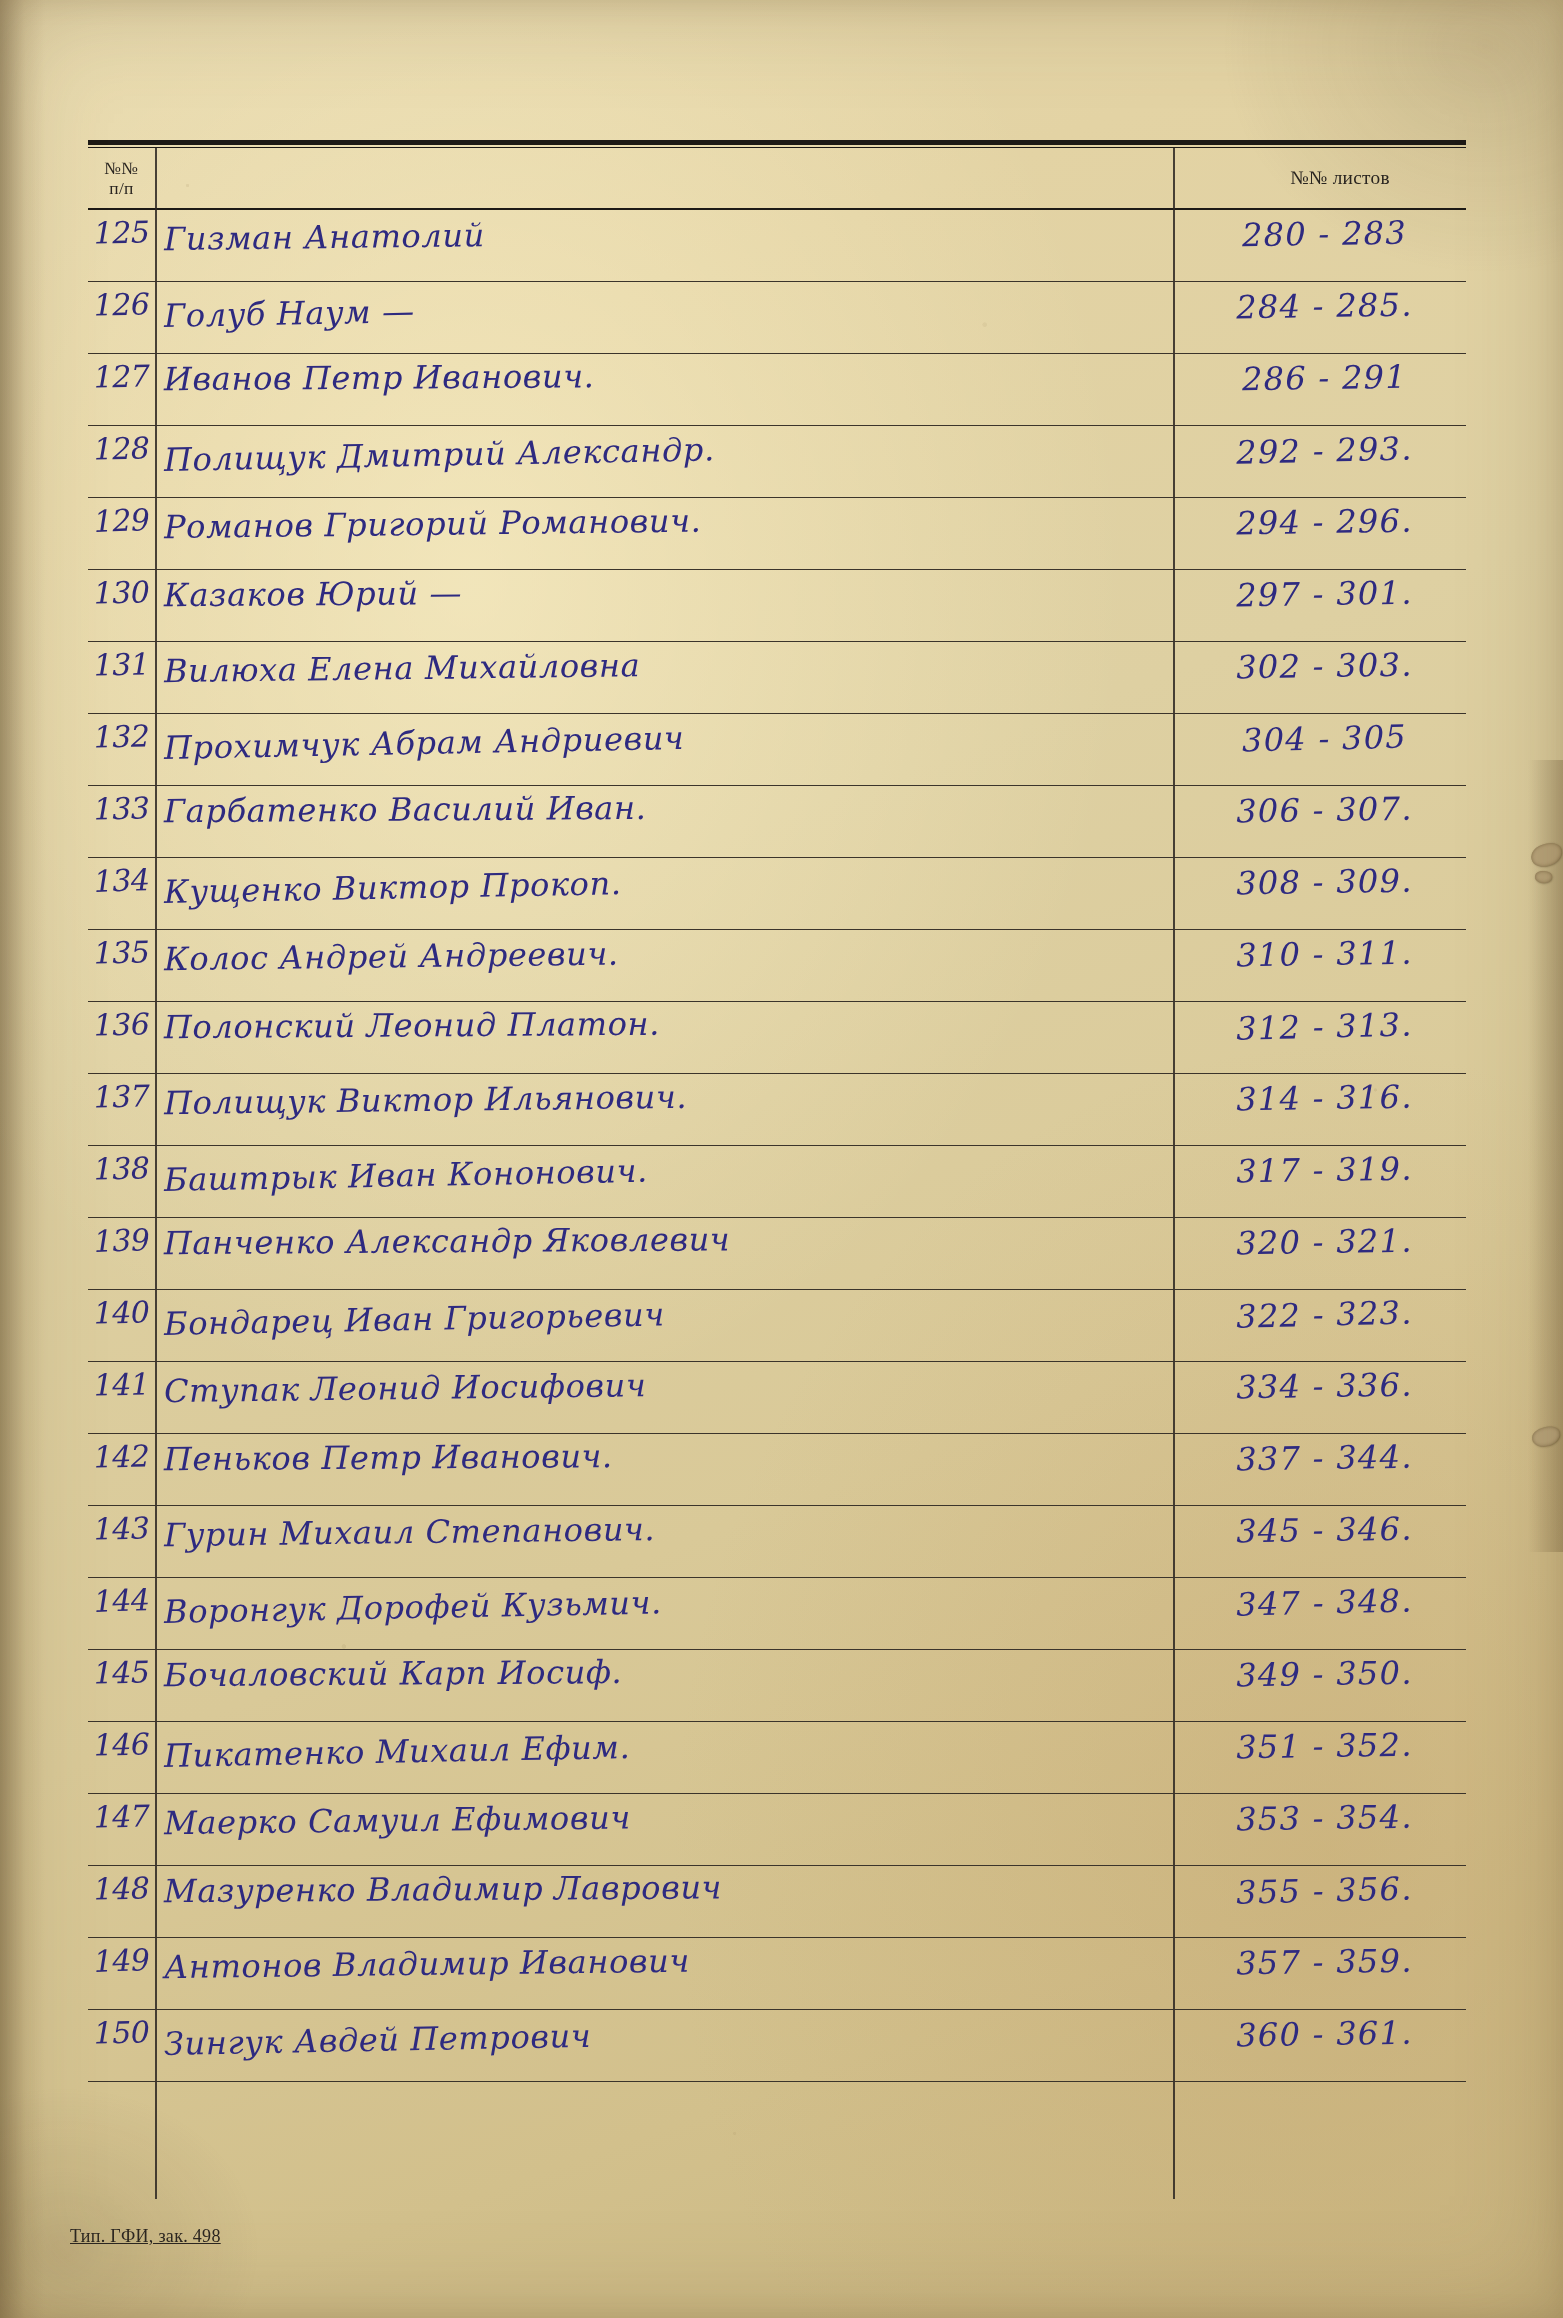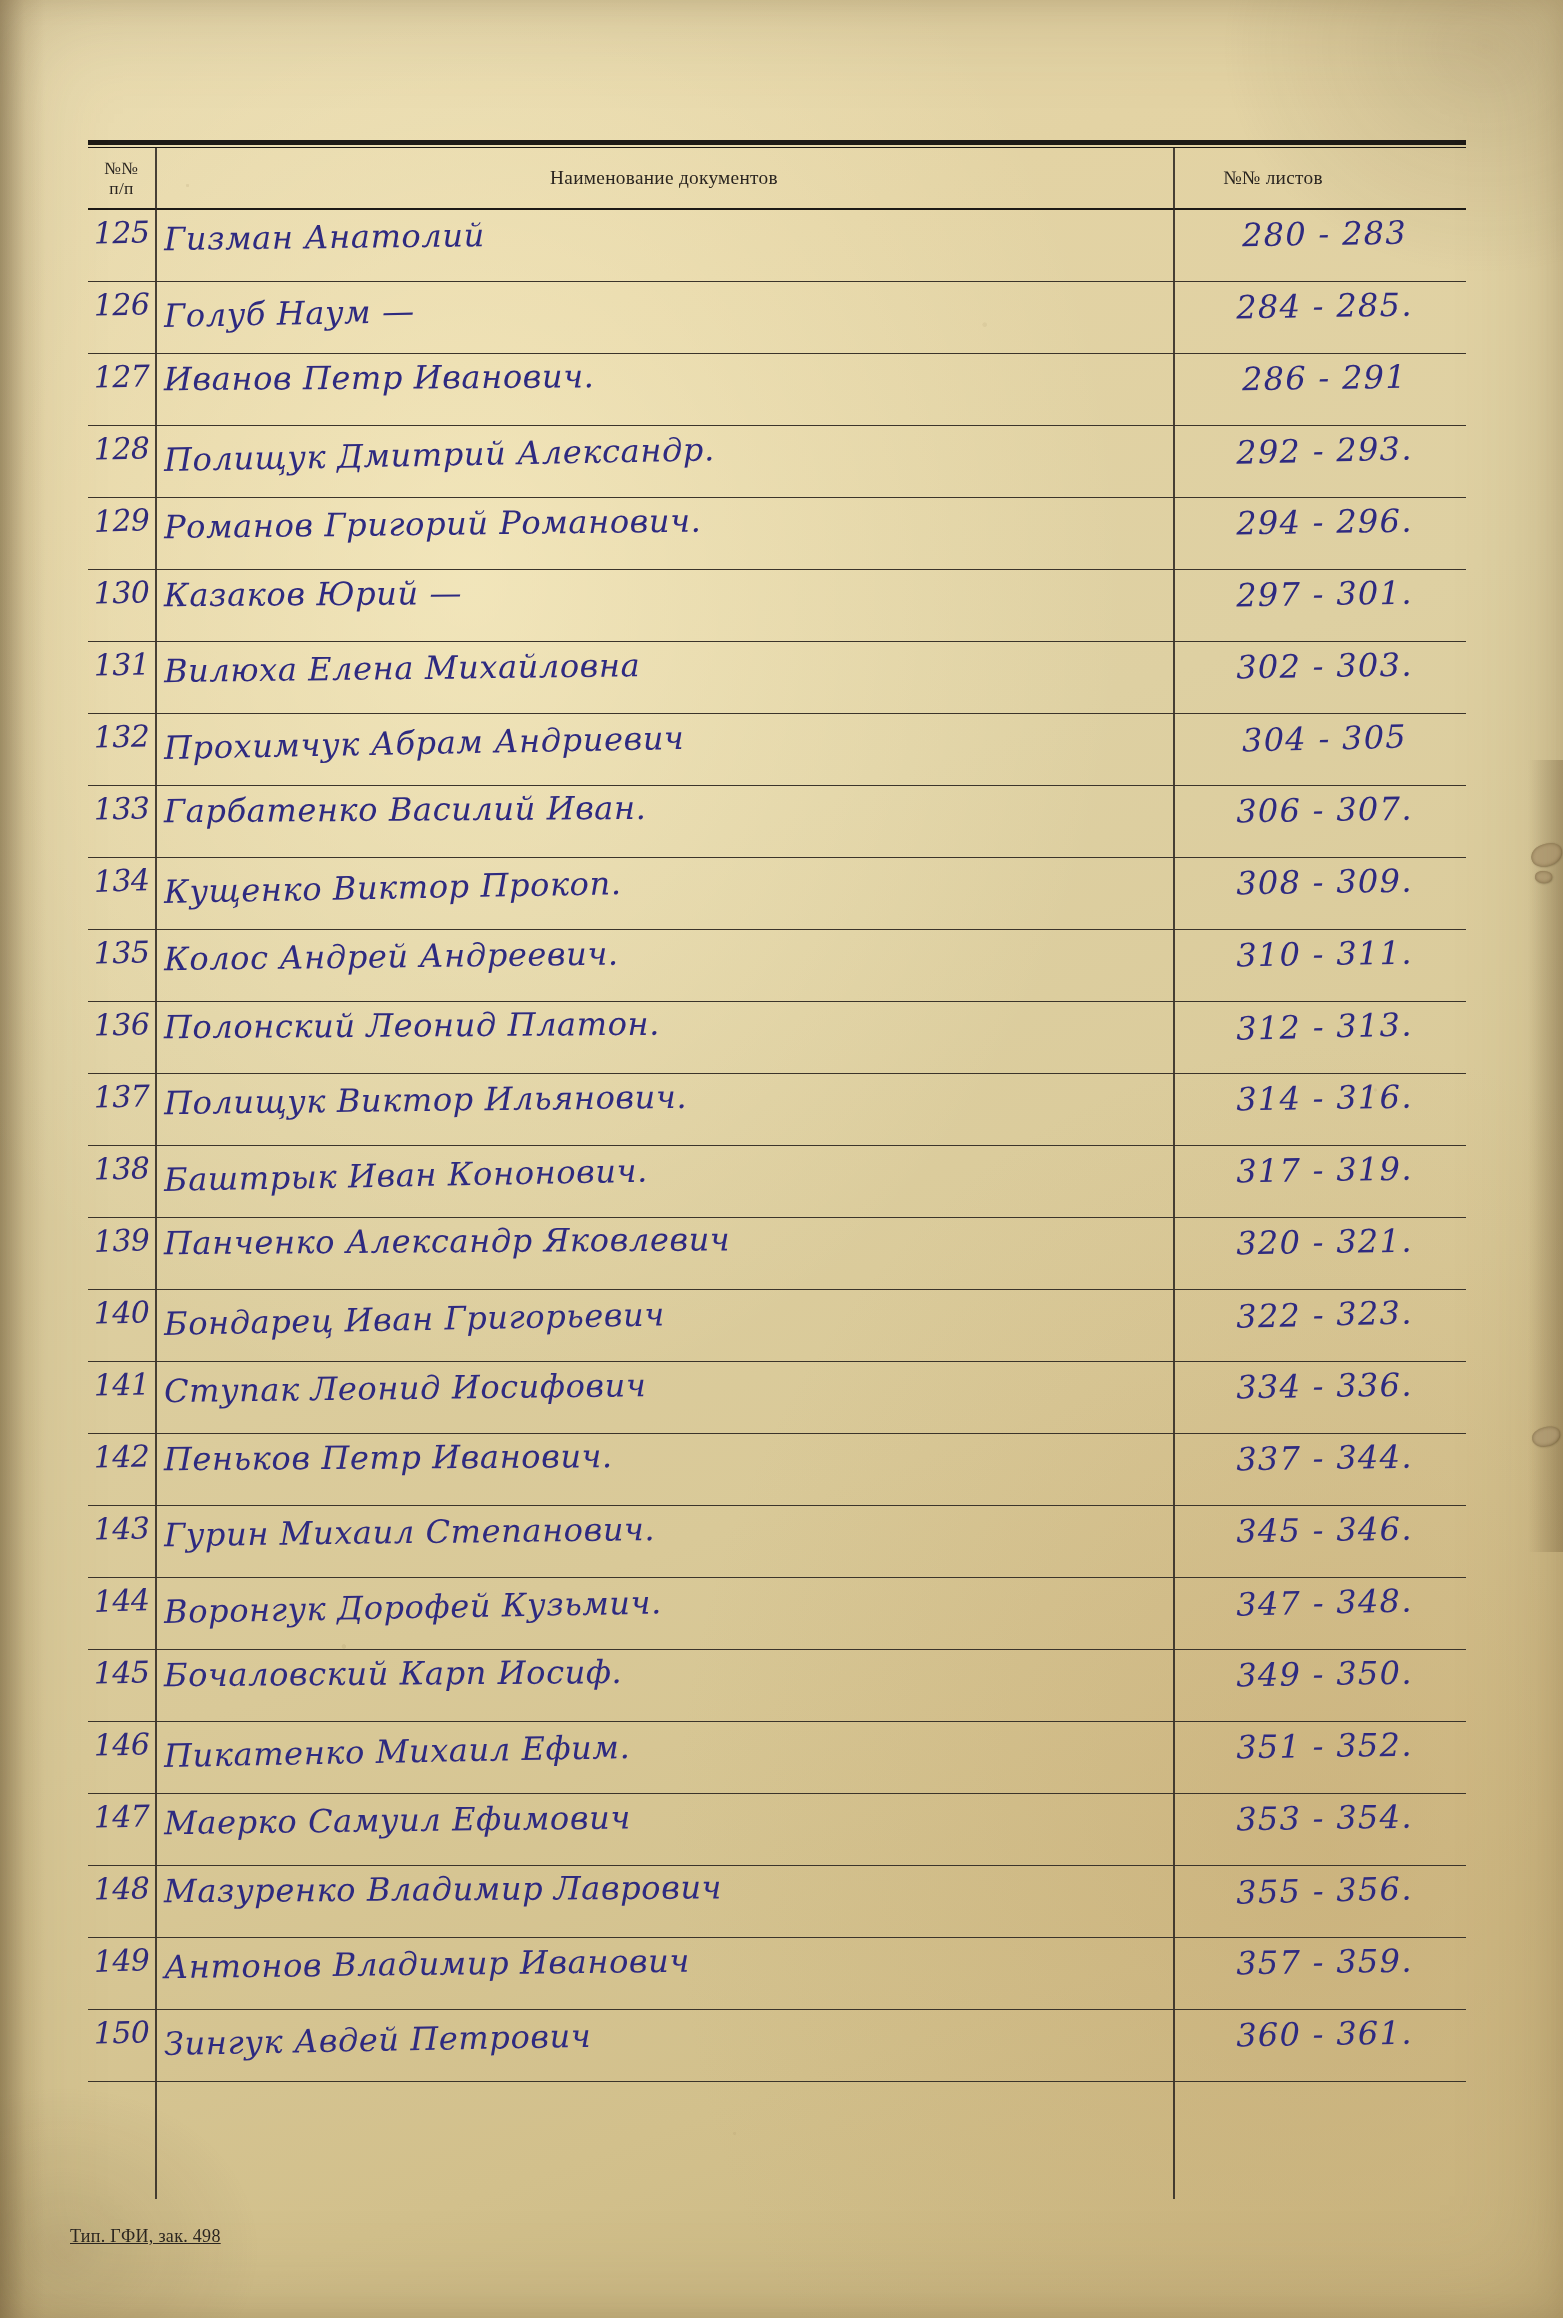--- a/index.html
+++ b/index.html
@@ -103,21 +103,21 @@
     align-items: center;
     justify-content: center;
     text-align: center;
     color: #2a2520;
     font-size: 19.3px;
     letter-spacing: 0.3px;
     line-height: 1.15;
   }
   .head .c-num { left: 0; width: 67px; font-size: 17.4px; }
   .head .c-name { left: 67px; width: 1018px; }
-  .head .c-sheets { left: 1038px; width: 294px; }
+  .head .c-sheets { left: 1085px; width: 294px; padding-left: 20px; }
   .head .c-num span { display: block; }
   .rule-head-bottom {
     position: absolute;
     left: 0; top: 68px;
     width: 1378px; height: 1.9px;
     background: #1d1a16;
   }
 
   
   .vline {
@@ -215,21 +215,20 @@
     <div class="rule-top"></div>
     <div class="rule-top2"></div>
 
     <div class="head">
       <div class="cell c-num">
         <div>
           <span>№№</span>
           <span>п/п</span>
         </div>
       </div>
-      <div class="cell c-name">Наименование документов</div>
       <div class="cell c-sheets">№№ листов</div>
     </div>
     <div class="rule-head-bottom"></div>
 
     <div class="vline v1"></div>
     <div class="vline v2"></div>
 
     <div class="rows" id="rows">
         <div class="row">
           <div class="num">125</div>

